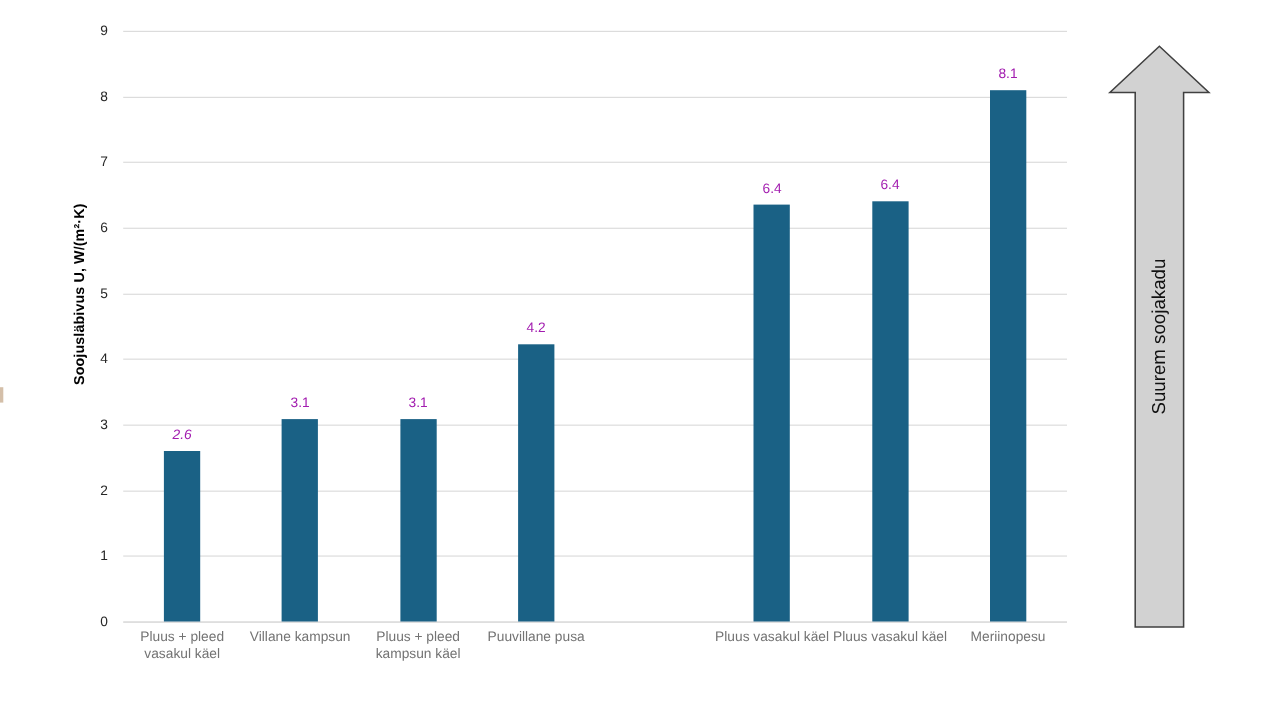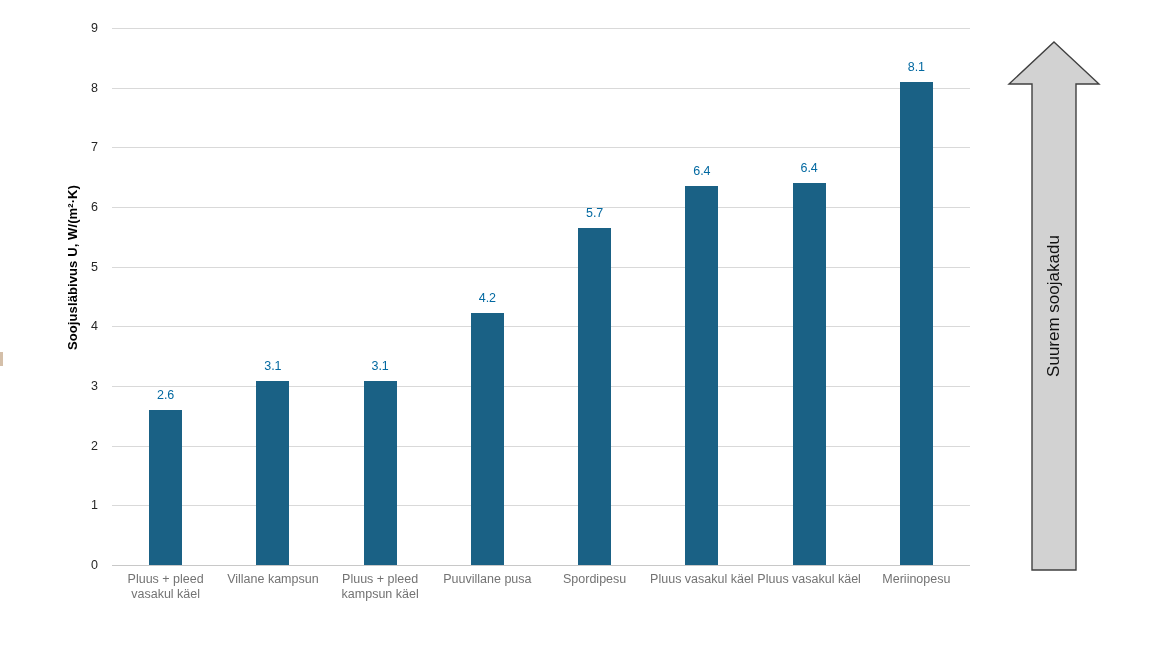--- a/index.html
+++ b/index.html
@@ -92,21 +92,21 @@
     height: 651px;
   }
   .bar-rect {
     position: absolute;
     background: #1a6185;
   }
   .bar-value {
     position: absolute;
     font-size: 12.5px;
     line-height: 1;
-    color: #0369a1;
+    color: #a21caf;
     text-align: center;
     white-space: nowrap;
     left: 50%;
     transform: translateX(-50%);
   }
   .cat-label {
     position: absolute;
     top: 572px;
     left: 50%;
     transform: translateX(-50%);
@@ -188,21 +188,21 @@
       <div class="gridline" style="top: 238.667px;"></div>
       <div class="gridline" style="top: 179px;"></div>
       <div class="gridline" style="top: 119.333px;"></div>
       <div class="gridline" style="top: 59.6667px;"></div>
       <div class="gridline" style="top: 0px;"></div>
     </div>
 
   <div id="bars-layer">
       <div class="bar-group" style="left: 0px; width: 107.25px;">
         <div class="bar-rect" style="left: 37.125px; width: 33px; top: 409.867px; height: 155.133px; background: rgb(26, 97, 133);"></div>
-        <div class="bar-value" style="top: 388.867px;">2.6</div>
+        <div class="bar-value" style="top: 388.867px; font-style: italic;">2.6</div>
         <div class="cat-label">
           <span>Pluus + pleed</span>
           <span>vasakul käel</span>
         </div>
       </div>
       <div class="bar-group" style="left: 107.25px; width: 107.25px;">
         <div class="bar-rect" style="left: 37.125px; width: 33px; top: 381.227px; height: 183.773px; background: rgb(26, 97, 133);"></div>
         <div class="bar-value" style="top: 360.227px;">3.1</div>
         <div class="cat-label">
           <span>Villane kampsun</span>
@@ -214,27 +214,20 @@
         <div class="cat-label">
           <span>Pluus + pleed</span>
           <span>kampsun käel</span>
         </div>
       </div>
       <div class="bar-group" style="left: 321.75px; width: 107.25px;">
         <div class="bar-rect" style="left: 37.125px; width: 33px; top: 313.207px; height: 251.793px; background: rgb(26, 97, 133);"></div>
         <div class="bar-value" style="top: 292.207px;">4.2</div>
         <div class="cat-label">
           <span>Puuvillane pusa</span>
-        </div>
-      </div>
-      <div class="bar-group" style="left: 429px; width: 107.25px;">
-        <div class="bar-rect" style="left: 37.125px; width: 33px; top: 227.883px; height: 337.117px; background: rgb(26, 97, 133);"></div>
-        <div class="bar-value" style="top: 206.883px;">5.7</div>
-        <div class="cat-label">
-          <span>Spordipesu</span>
         </div>
       </div>
       <div class="bar-group" style="left: 536.25px; width: 107.25px;">
         <div class="bar-rect" style="left: 37.125px; width: 33px; top: 186.117px; height: 378.883px; background: rgb(26, 97, 133);"></div>
         <div class="bar-value" style="top: 165.117px;">6.4</div>
         <div class="cat-label">
           <span>Pluus vasakul käel</span>
         </div>
       </div>
       <div class="bar-group" style="left: 643.5px; width: 107.25px;">

